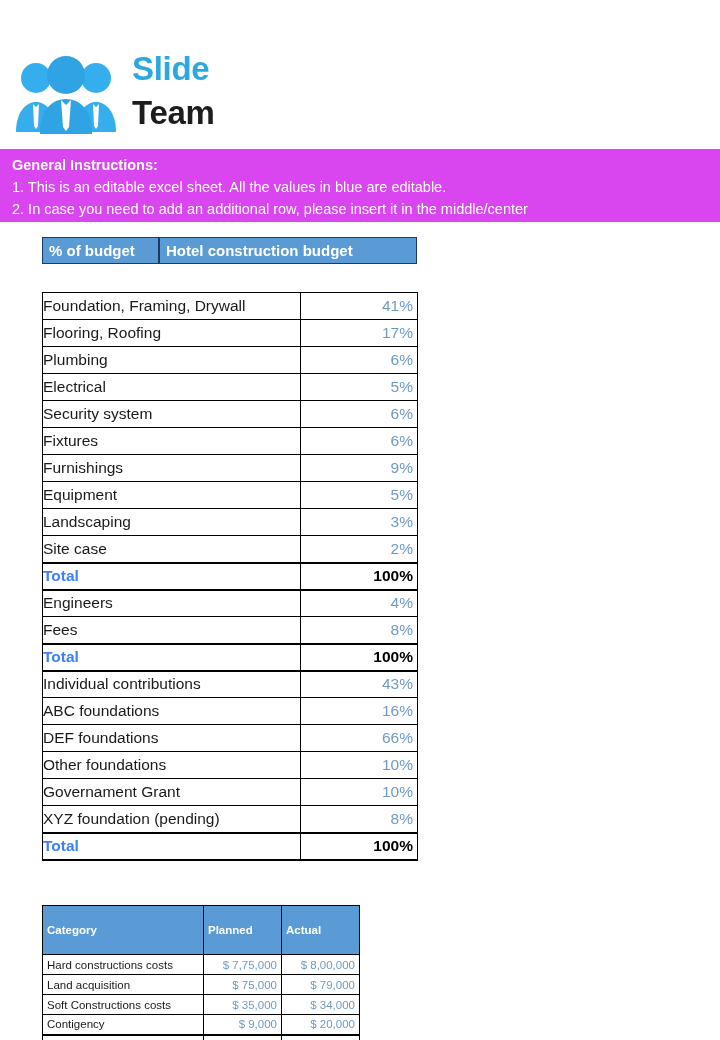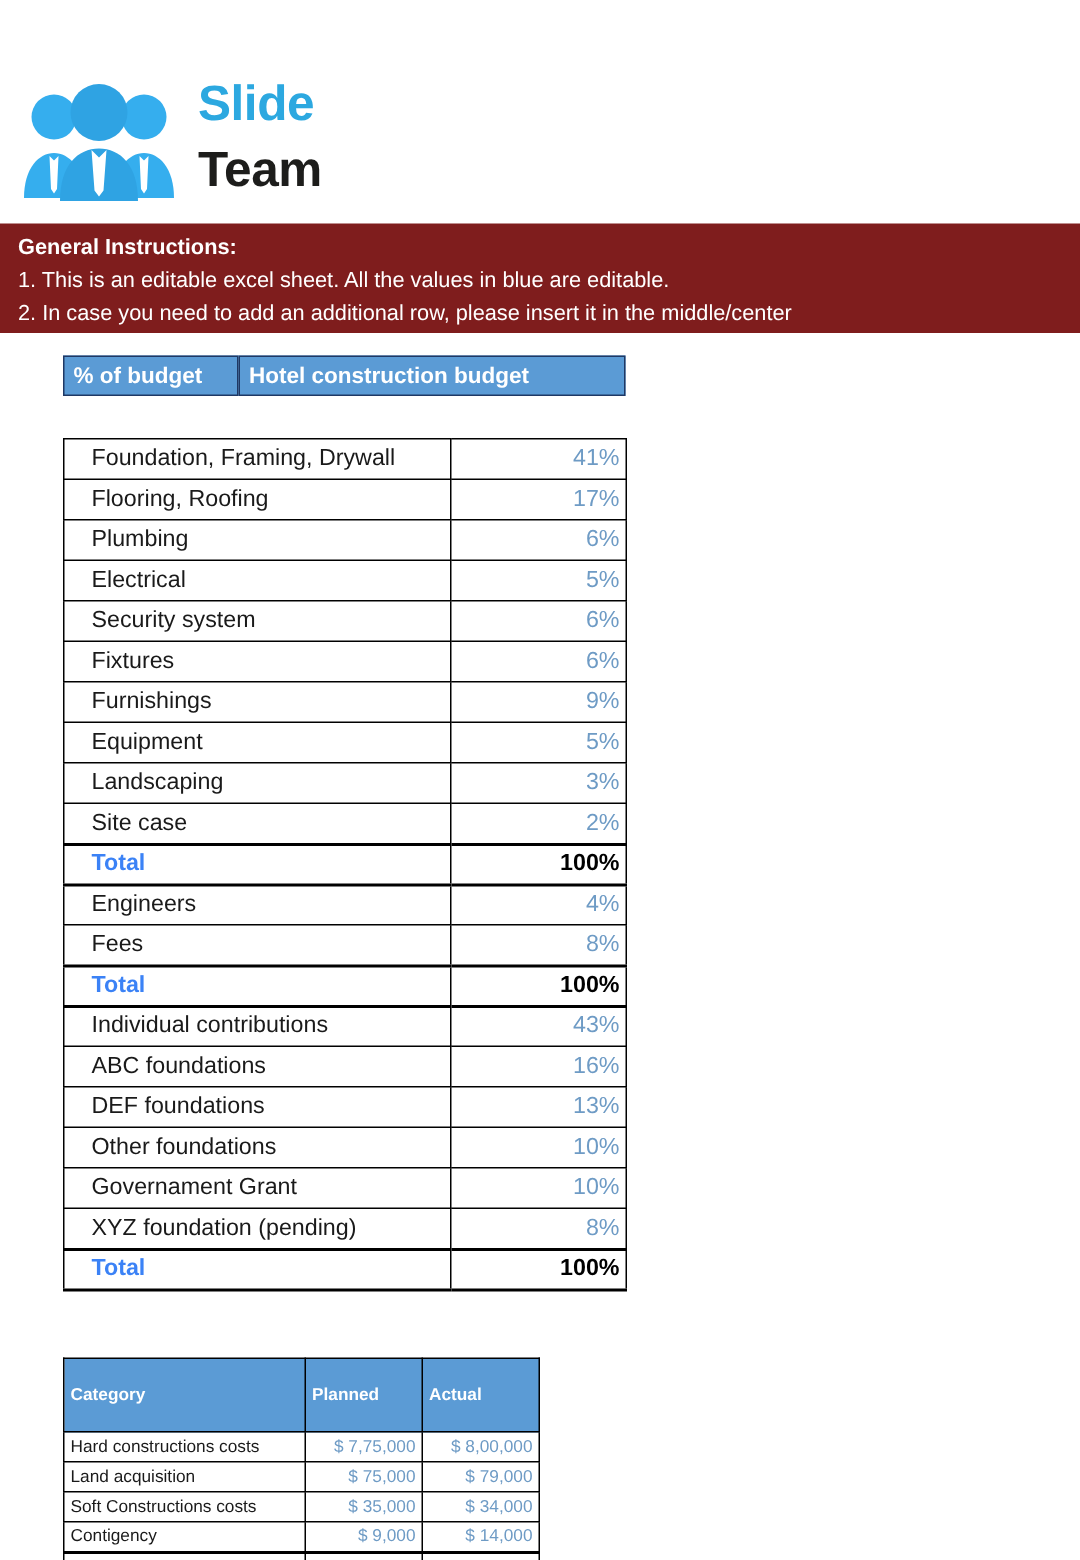--- a/index.html
+++ b/index.html
@@ -53,21 +53,21 @@
     margin-top: 6px;
   }
 
   
   #instructions {
     position: absolute;
     left: 0;
     top: 149px;
     width: 720px;
     height: 73px;
-    background: #7f1d1d;
+    background: #d946ef;
     box-sizing: border-box;
     padding: 5px 12px 11px 12px;
   }
   #instructions .line {
     color: #ffffff;
     font-size: 14.5px;
     line-height: 22px;
     white-space: nowrap;
   }
   #instructions .line.bold { font-weight: bold; }
@@ -102,21 +102,21 @@
     top: 292px;
     width: 375px;
     border-collapse: collapse;
     table-layout: fixed;
   }
   #budget-table td {
     border: 1.1px solid #000000;
     height: 27px;
     font-size: 15.5px;
     color: #1a1a1a;
-    padding: 0 18px;
+    padding: 0 0;
     box-sizing: border-box;
     overflow: hidden;
     white-space: nowrap;
   }
   #budget-table td.label { width: 258px; text-align: left; }
   #budget-table td.value { width: 117px; text-align: right; color: #6E9BC5; padding-right: 4px; }
   #budget-table tr.total td {
     font-weight: bold;
     color: #3b82f6;
     border-top: 2.2px solid #000000;
@@ -267,21 +267,21 @@
       <tr>
         <td class="label">Individual contributions</td>
         <td class="value">43%</td>
       </tr>
       <tr>
         <td class="label">ABC foundations</td>
         <td class="value">16%</td>
       </tr>
       <tr>
         <td class="label">DEF foundations</td>
-        <td class="value">13%</td>
+        <td class="value">66%</td>
       </tr>
       <tr>
         <td class="label">Other foundations</td>
         <td class="value">10%</td>
       </tr>
       <tr>
         <td class="label">Governament Grant</td>
         <td class="value">10%</td>
       </tr>
       <tr>
@@ -315,21 +315,21 @@
         <td class="num">$ 79,000</td>
       </tr>
       <tr>
         <td class="label">Soft Constructions costs</td>
         <td class="num">$ 35,000</td>
         <td class="num">$ 34,000</td>
       </tr>
       <tr>
         <td class="label">Contigency</td>
         <td class="num">$ 9,000</td>
-        <td class="num">$ 14,000</td>
+        <td class="num">$ 20,000</td>
       </tr>
       <tr class="total">
         <td class="label">Income</td>
         <td class="num">$ 8,94,000</td>
         <td class="num">$ 9,27,000</td>
       </tr>
     </tbody>
 </table>
 
 </body></html>

